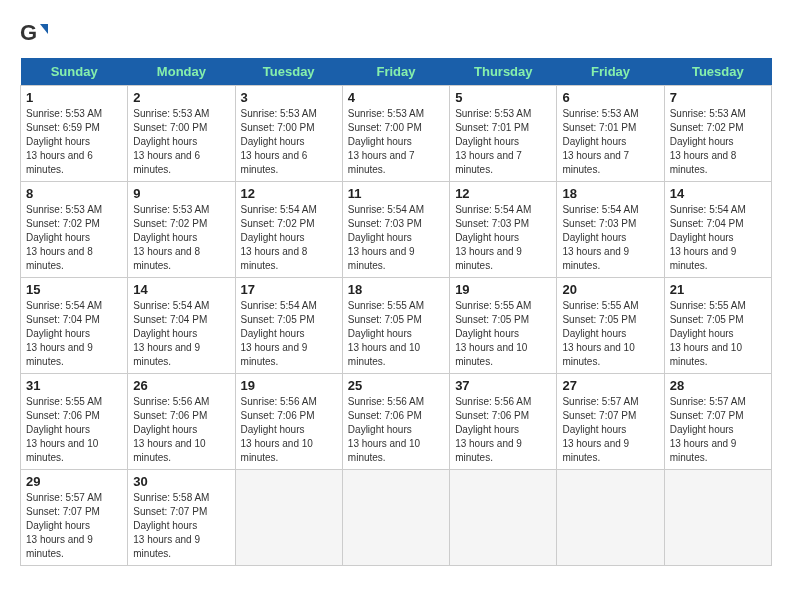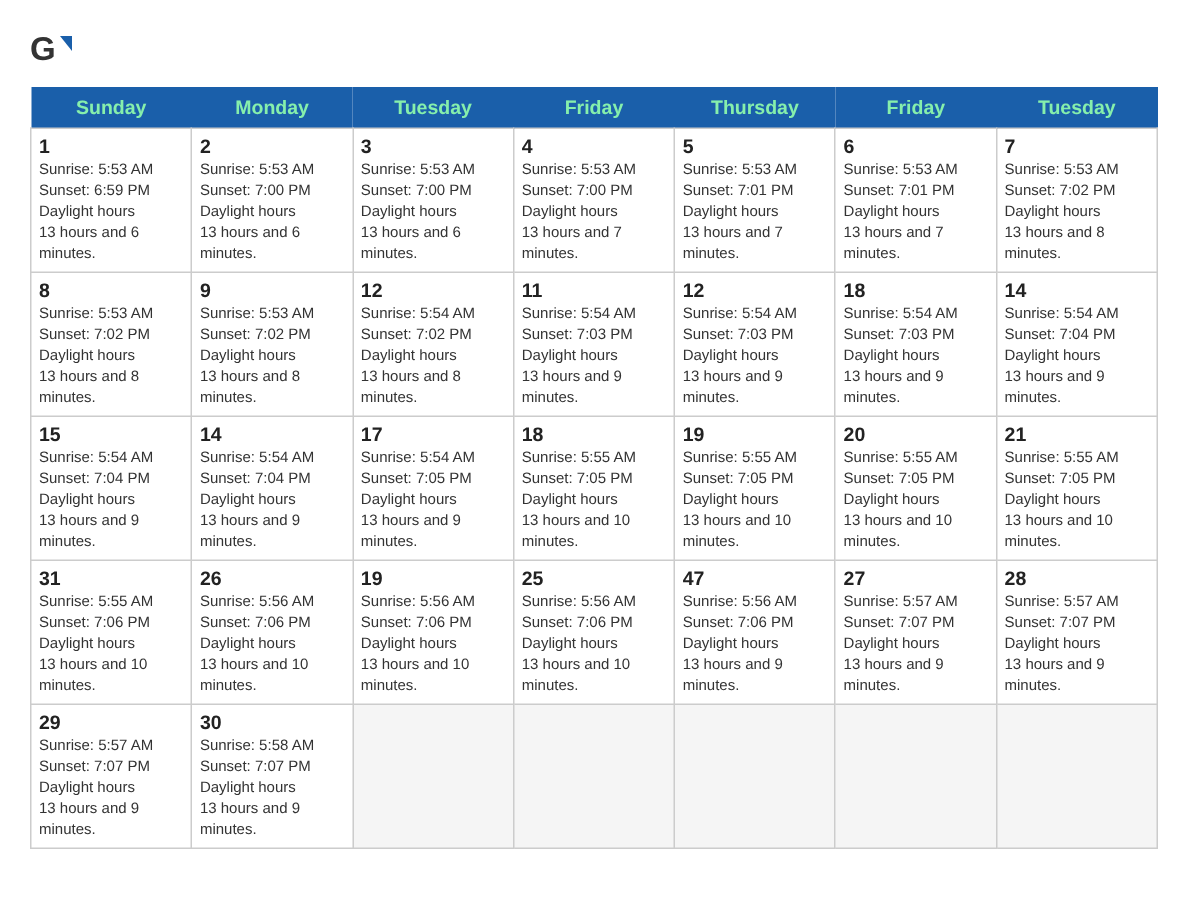--- a/index.html
+++ b/index.html
@@ -342,21 +342,21 @@
         <td>
           <span class="day-num">25</span>
         <div class="day-info">
           Sunrise: 5:56 AM<br>
           Sunset: 7:06 PM<br>
           Daylight hours<br>
           13 hours and 10 minutes.
         </div>
         </td>
         <td>
-          <span class="day-num">47</span>
+          <span class="day-num">37</span>
         <div class="day-info">
           Sunrise: 5:56 AM<br>
           Sunset: 7:06 PM<br>
           Daylight hours<br>
           13 hours and 9 minutes.
         </div>
         </td>
         <td>
           <span class="day-num">27</span>
         <div class="day-info">

